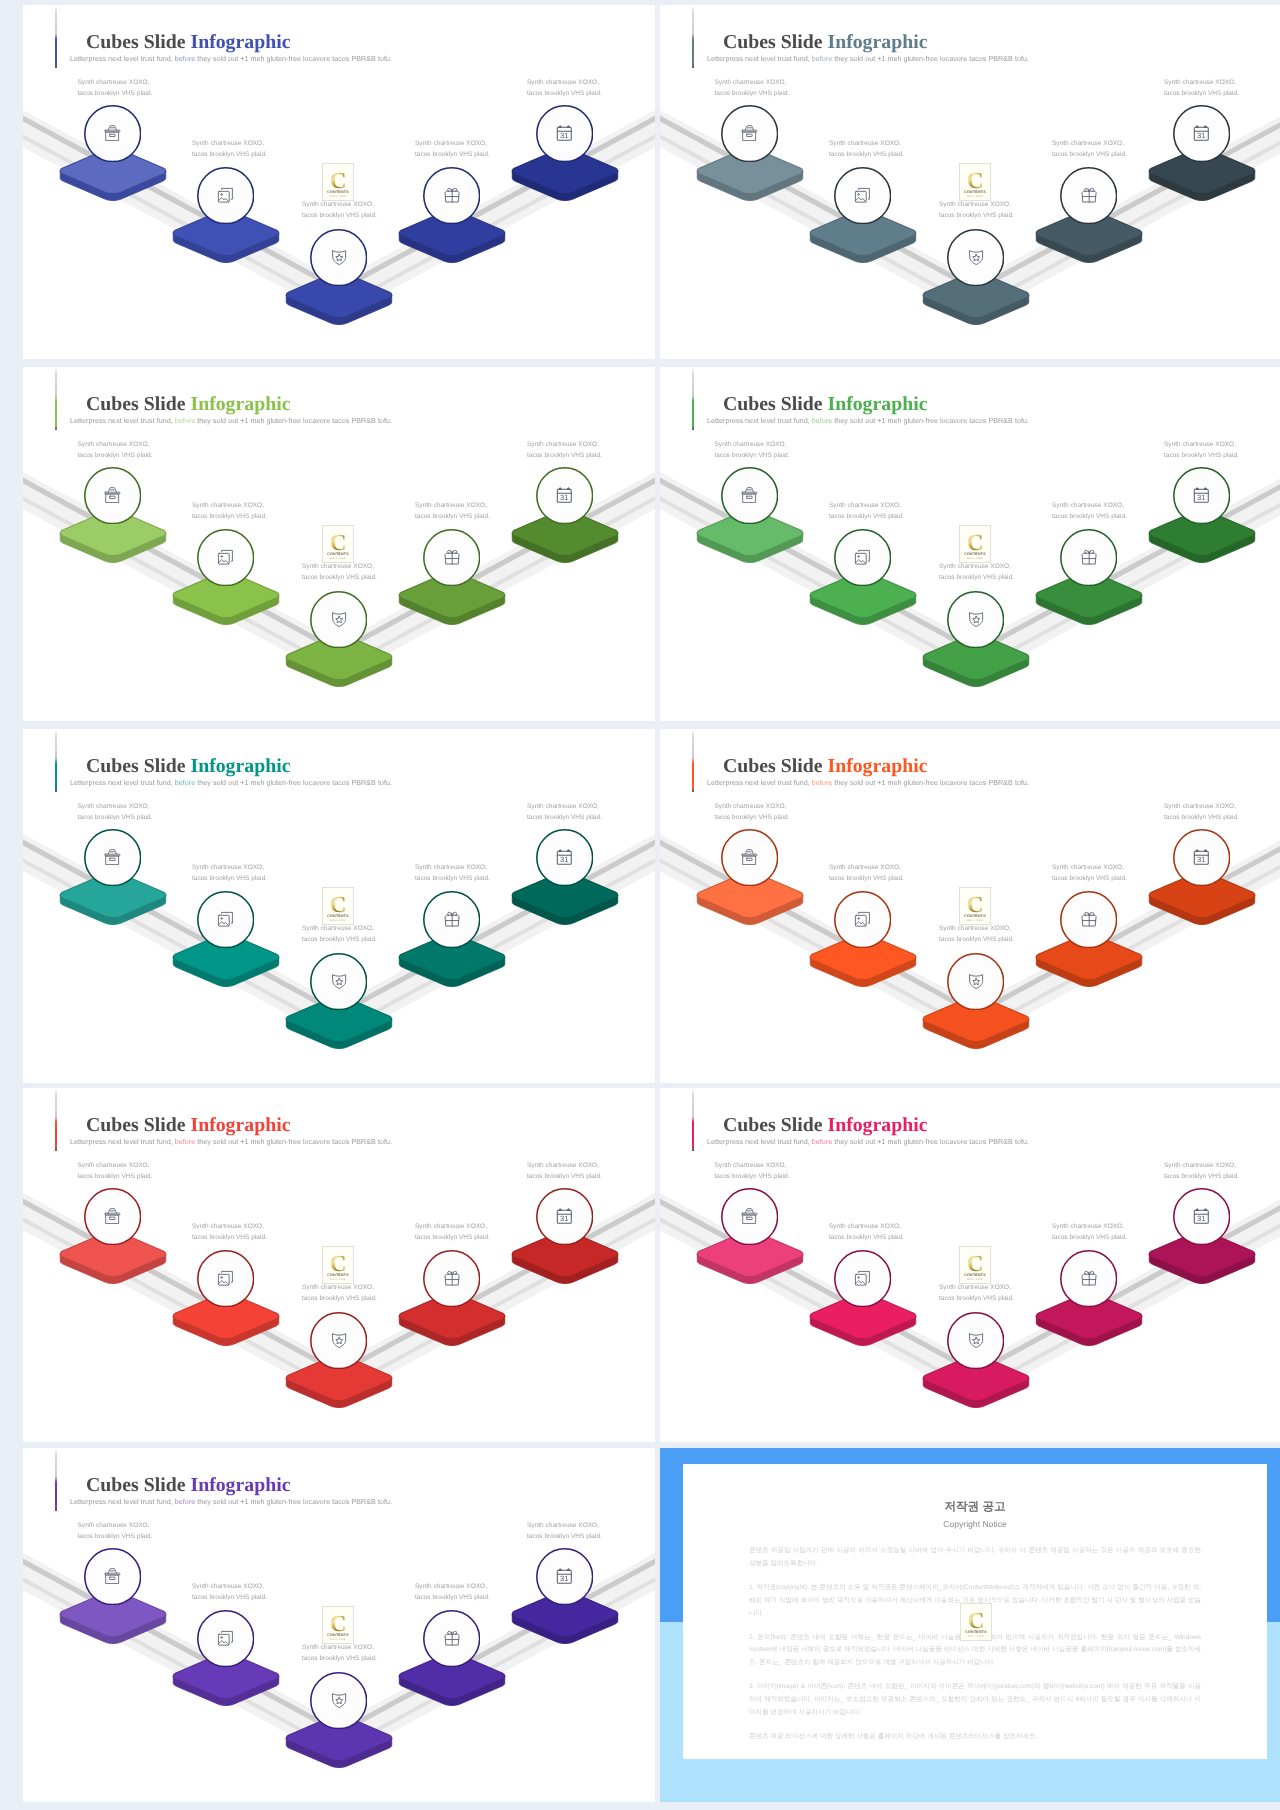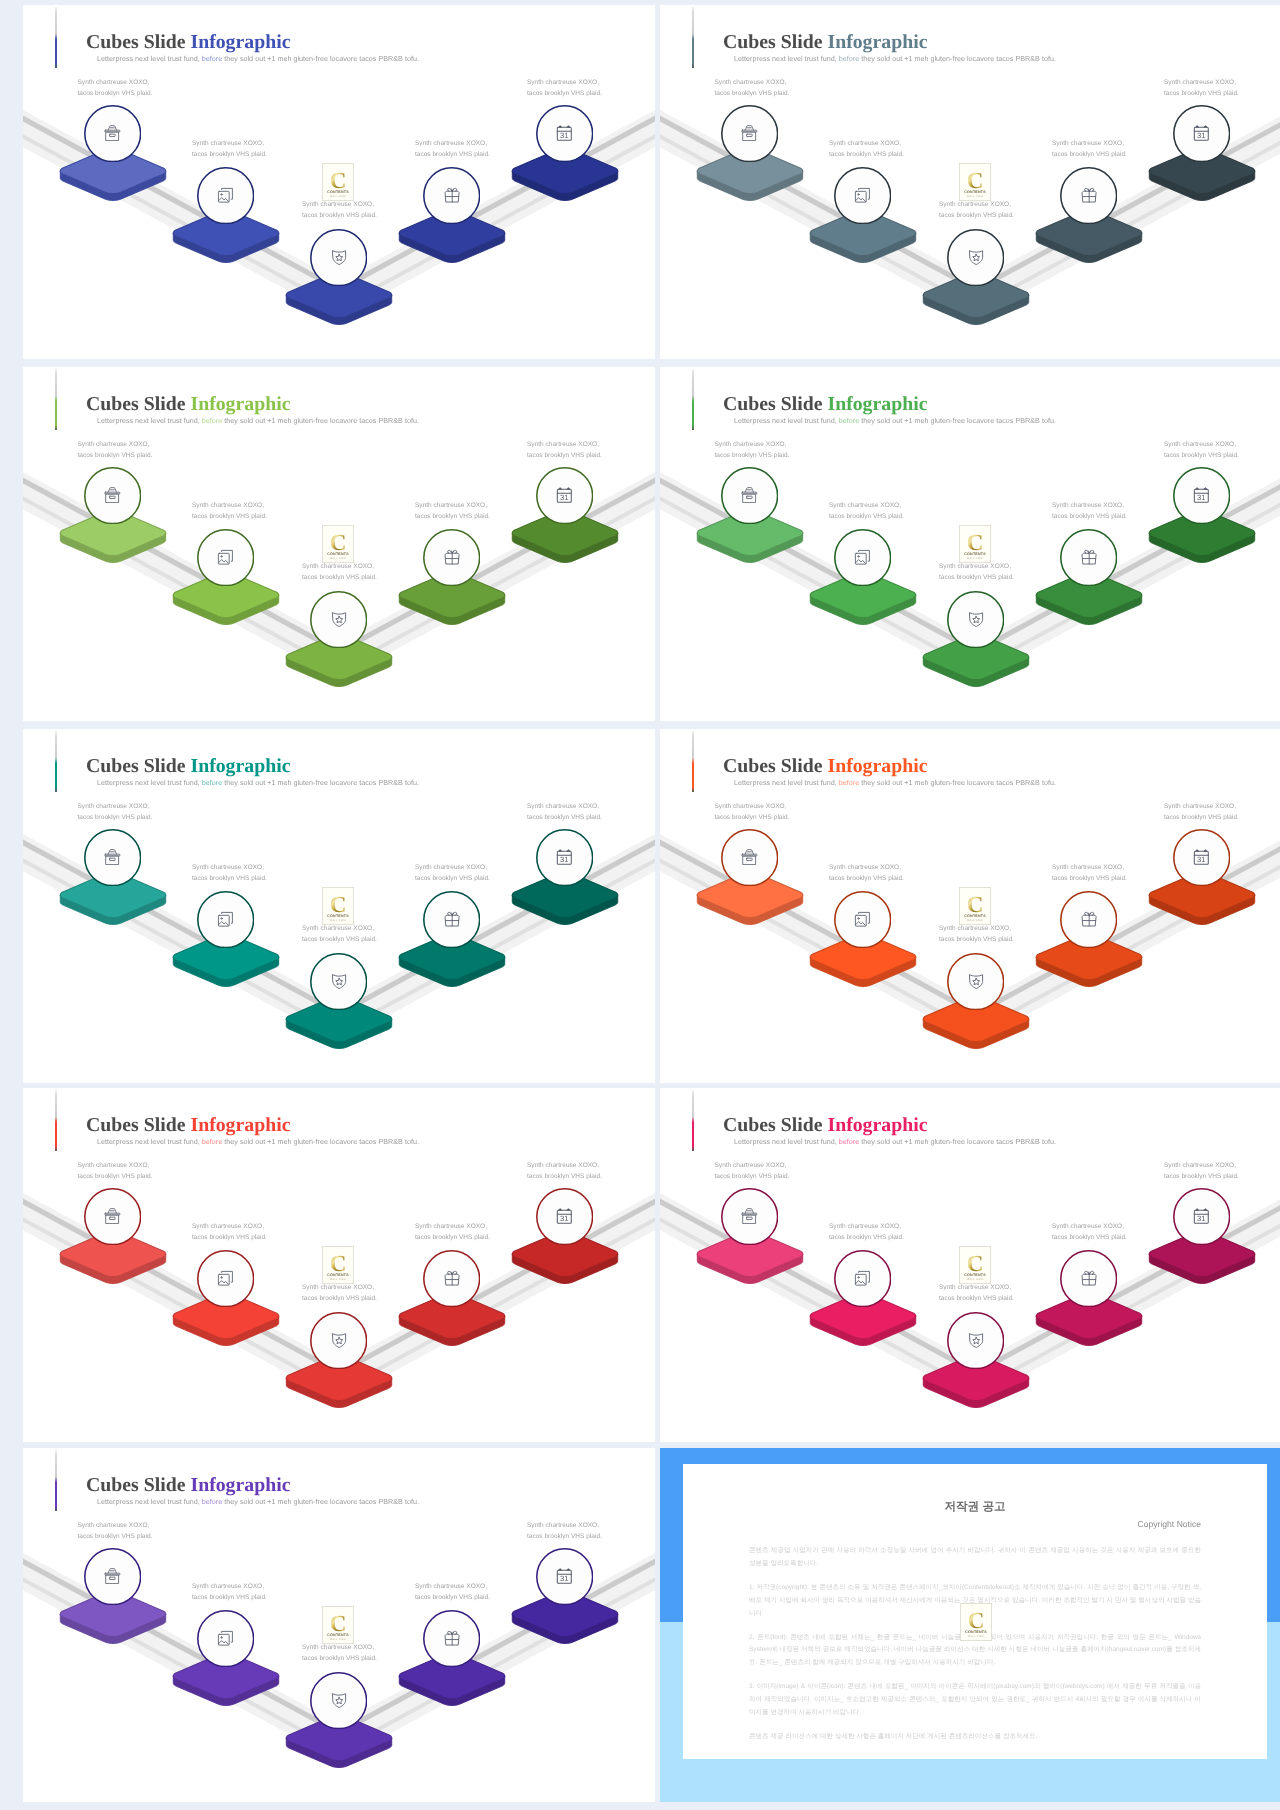--- a/index.html
+++ b/index.html
@@ -6,21 +6,21 @@
   body{width:1280px;height:1810px;background:#eaeff7;font-family:"Liberation Sans",sans-serif;
        overflow:hidden;-webkit-font-smoothing:antialiased;text-rendering:geometricPrecision;}
   #grid{position:relative;width:1280px;height:1810px;}
   .slide{position:absolute;background:#ffffff;overflow:hidden;will-change:transform;margin-left:17px;}
 
   
   .accent-bar{position:absolute;left:32.4px;top:2px;width:1.5px;height:61px;}
   .title{position:absolute;left:63px;top:28px;font-family:"Liberation Serif",serif;
          font-size:19.8px;font-weight:700;letter-spacing:0px;white-space:nowrap;line-height:1;}
   .title .t1{color:#4b4b4b;}
-  .subtitle{position:absolute;left:74px;top:51px;font-size:7.18px;color:#9b9b9b;white-space:nowrap;
+  .subtitle{position:absolute;left:47px;top:51px;font-size:7.18px;color:#9b9b9b;white-space:nowrap;
             letter-spacing:.02px;line-height:1;}
 
   
   .stripes{position:absolute;inset:0;overflow:hidden;pointer-events:none;}
 
   
   .cube{position:absolute;}
   .cube svg{display:block;overflow:visible;}
 
   .bubble{position:absolute;border-radius:50%;box-sizing:border-box;}
@@ -30,21 +30,21 @@
   .bubble svg{display:block;}
   svg text{text-rendering:geometricPrecision;}
   .bubble{will-change:transform;}
   .lg-box{will-change:transform;}
 
   .cap{position:absolute;font-size:6.5px;line-height:11px;color:#a2a2a2;white-space:nowrap;
        letter-spacing:.02px;}
   .cp-band{position:absolute;background:#b8ddfb;}
   .cp-inner{position:absolute;background:#fff;}
   .cp-h1{text-align:center;font-size:11.6px;color:#6d6d6d;font-weight:700;line-height:1;}
-  .cp-h2{text-align:right;font-size:8.6px;color:#8d8d8d;margin-top:7px;line-height:1;}
+  .cp-h2{text-align:center;font-size:8.6px;color:#8d8d8d;margin-top:7px;line-height:1;}
   .cp-p{font-size:6.55px;line-height:12.7px;color:#cdcdcd;margin-top:11.5px;text-align:justify;
         letter-spacing:0px;}
 </style>
 </head>
 <body>
 
 <div id="grid">
     <div class="slide" style="left:6px;top:5px;width:632px;height:354px;">
       <svg class="stripes" width="632" height="354" viewBox="0 0 632 354">
     <g fill="none" stroke-linecap="butt" stroke-linejoin="miter">

